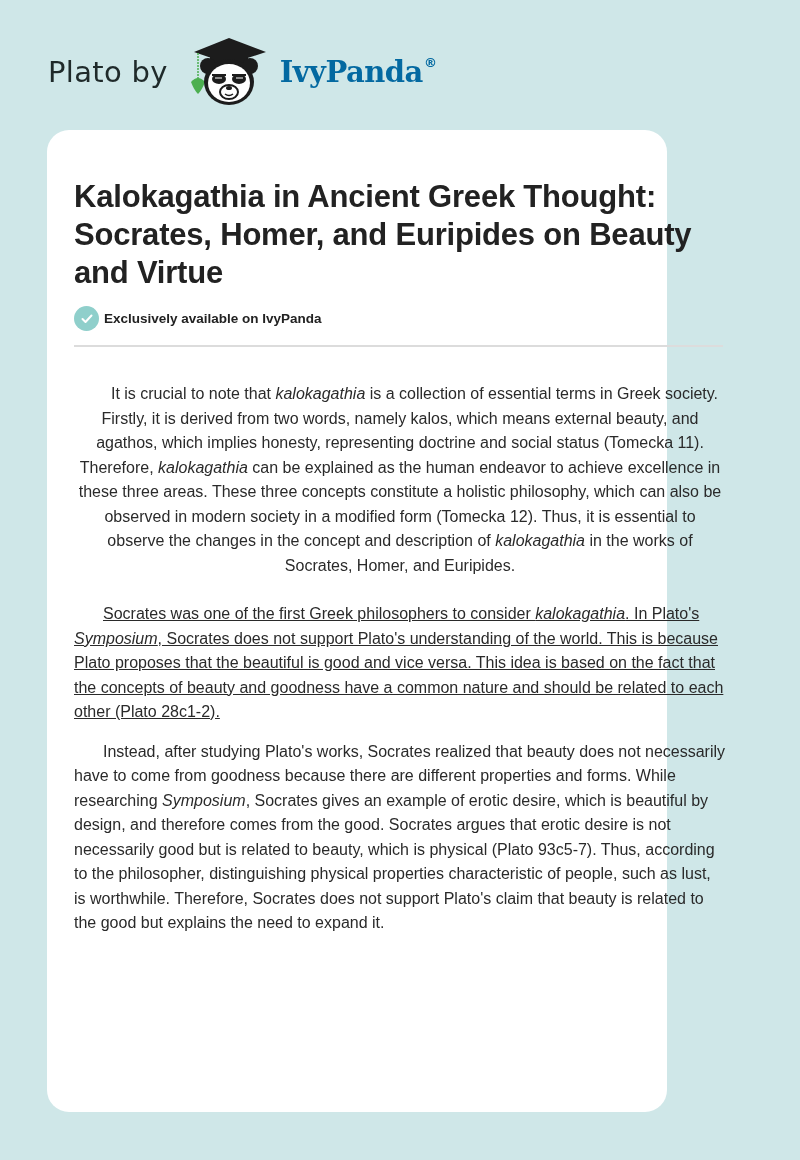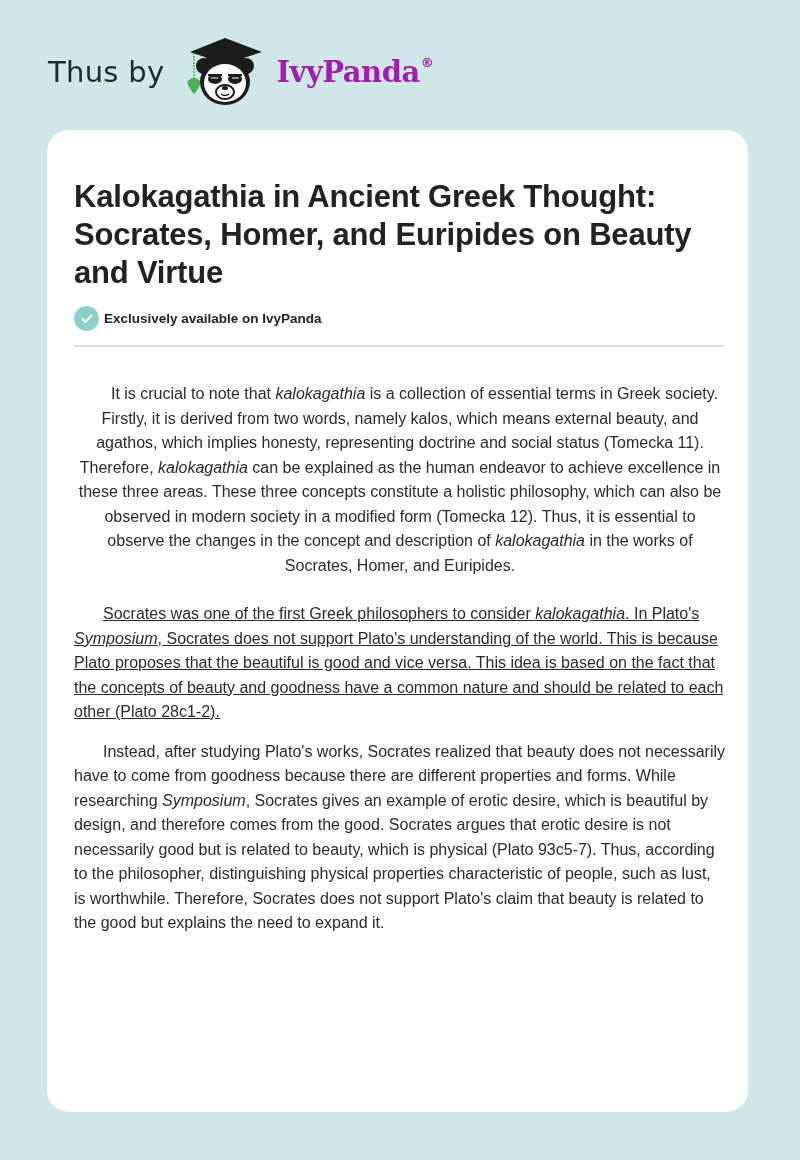--- a/index.html
+++ b/index.html
@@ -25,37 +25,37 @@
       font-size: 29px;
       color: #1f2a2a;
       letter-spacing: 0.3px;
       margin-right: 18px;
     }
     .brand-logo { width: 86px; height: 72px; margin-right: 8px; }
     .brand-name {
       font-family: "DejaVu Serif", serif;
       font-weight: bold;
       font-size: 29px;
-      color: #a21caf;
+      color: #0369a1;
       letter-spacing: -0.5px;
     }
     .brand-reg {
       font-family: "DejaVu Sans", sans-serif;
       font-size: 13px;
       vertical-align: super;
       font-weight: bold;
       margin-left: 1px;
       position: relative;
       top: -4px;
     }
     .card {
       position: absolute;
       left: 47px;
       top: 130px;
-      width: 701px;
+      width: 620px;
       height: 982px;
       background: #ffffff;
       border-radius: 22px;
     }
     .title {
       position: absolute;
       left: 27px;
       top: 48px;
       width: 660px;
       margin: 0;
@@ -120,21 +120,21 @@
     .sec-intro p { margin-top: 24px; text-align: center; }
     .sec-socrates h2 { margin-top: 13px; }
     .sec-socrates p.p1 { margin-top: 24px; text-decoration: underline; }
     .sec-socrates p.p2 { margin-top: 15px; }
     em { font-style: italic; }
   </style>
 </head>
 <body>
 
 <div class="brand">
-  <span class="brand-prefix">Thus by</span>
+  <span class="brand-prefix">Plato by</span>
   <svg class="brand-logo" viewBox="0 0 86 72">
 
     <polygon points="8,16 43,2 80,16 43,28" fill="#1c1c1c"></polygon>
     <rect x="24" y="17" width="38" height="10" fill="#1c1c1c"></rect>
 
     <line x1="12" y1="17" x2="12" y2="44" stroke="#4caf50" stroke-width="1.5" stroke-dasharray="2,1"></line>
     <path d="M5,46 Q12,38 19,46 Q16,54 12,58 Q8,54 5,46 Z" fill="#4caf50"></path>
 
     <circle cx="22" cy="30" r="8" fill="#1c1c1c"></circle>
     <circle cx="64" cy="30" r="8" fill="#1c1c1c"></circle>

